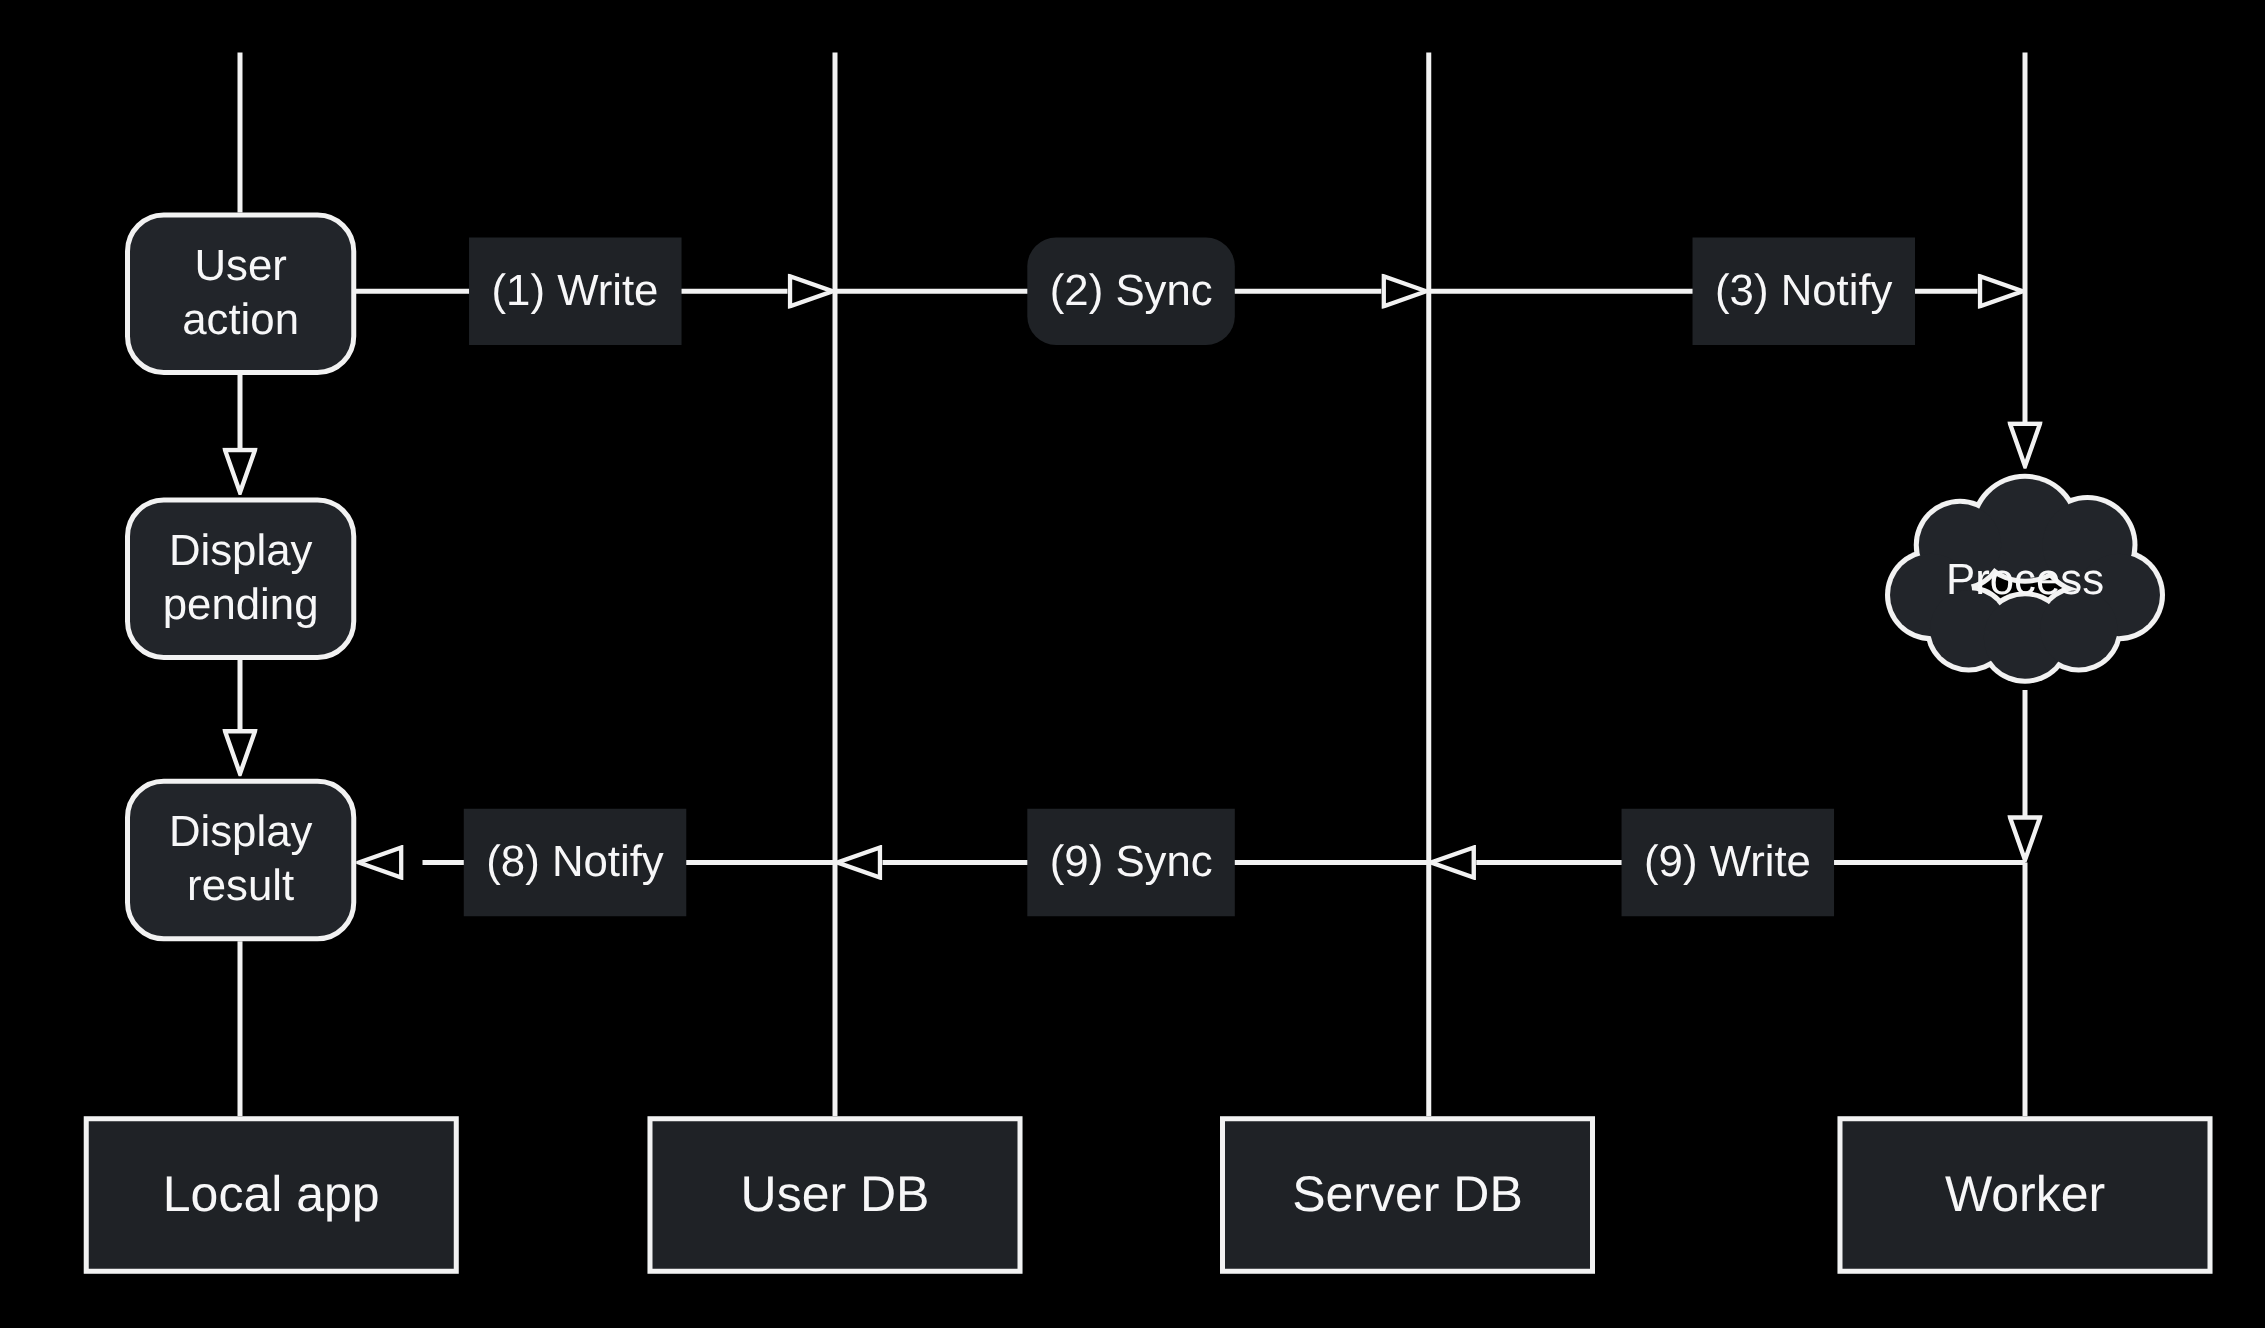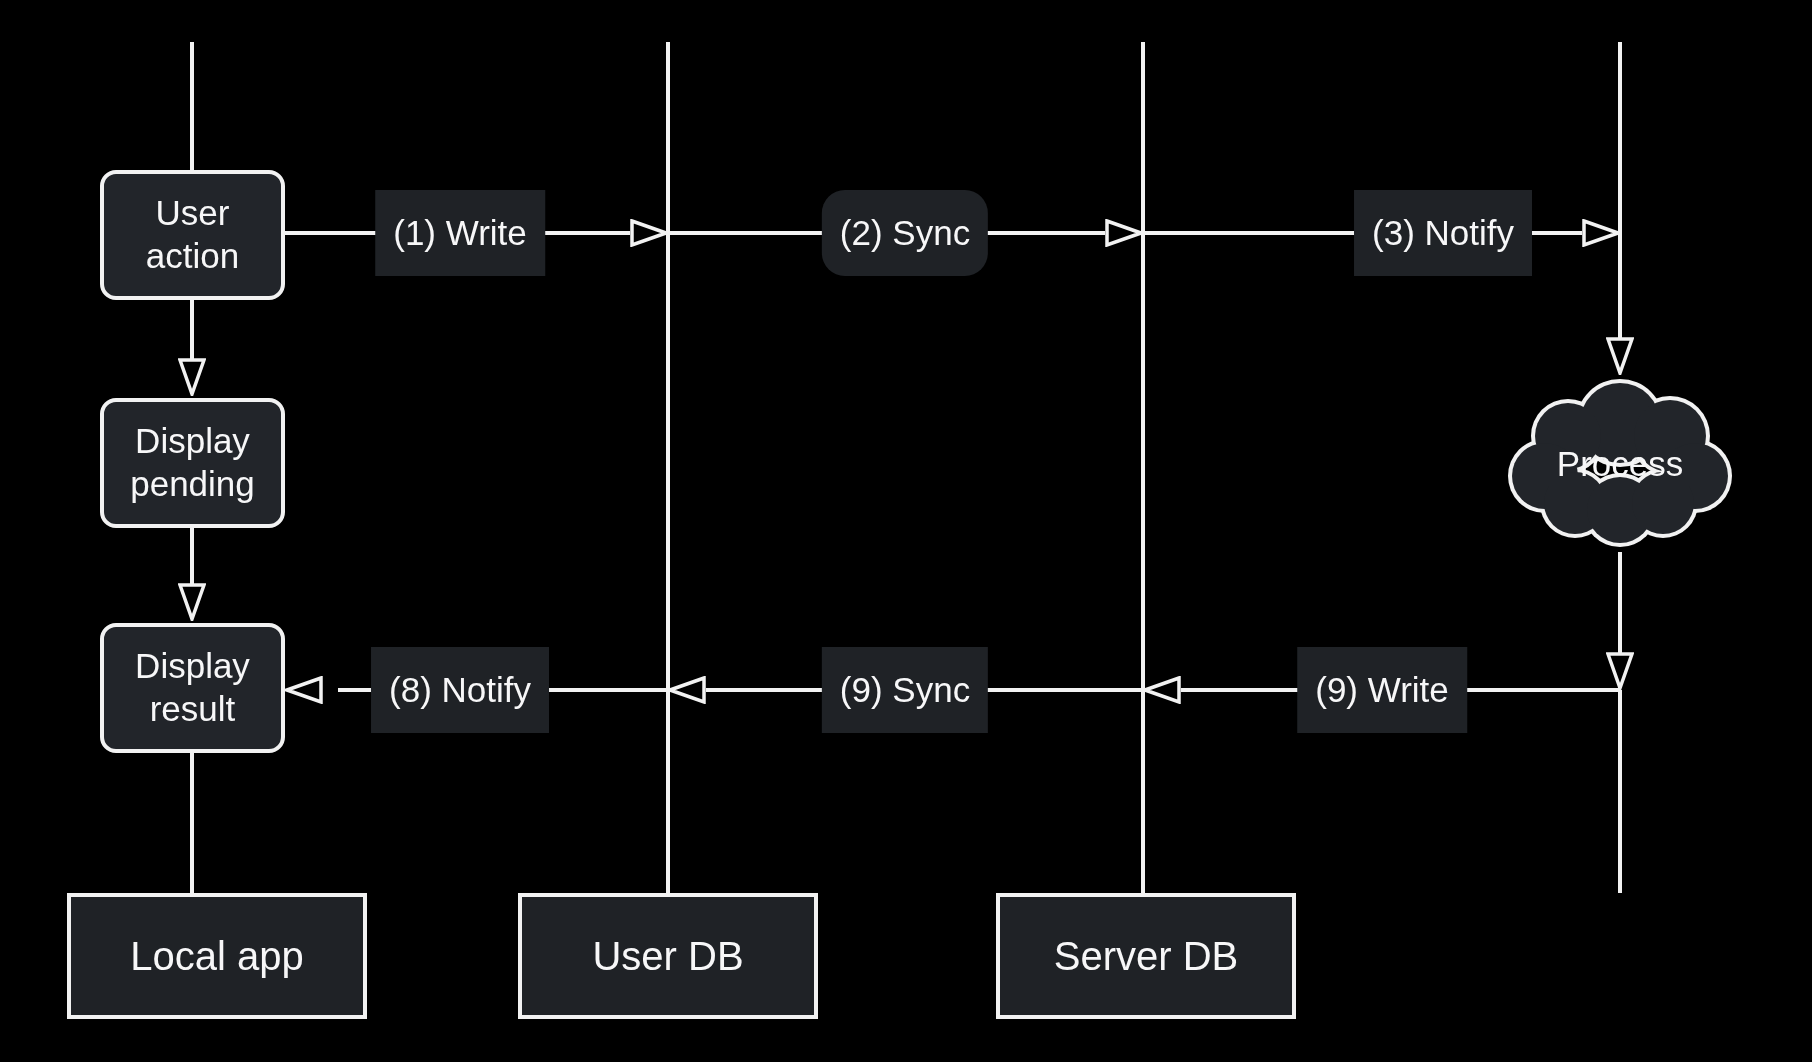--- a/index.html
+++ b/index.html
@@ -6,21 +6,21 @@
   .stage {
     position:relative; width:1812px; height:1062px; background:#000000;
     font-family:"Liberation Sans", sans-serif; color:#f7f7f8; overflow:hidden;
   }
   .vline, .hline { position:absolute; background:#f2f2f2; }
   .vline { width:4px; }
   .hline { height:4px; }
   .arrow { position:absolute; display:block; }
   .node {
     position:absolute; width:185px; height:130px; box-sizing:border-box;
-    background:#22252a; border:4px solid #f2f2f2; border-radius:16px;
+    background:#22252a; border:4px solid #f2f2f2; border-radius:31px;
     display:flex; align-items:center; justify-content:center;
     text-align:center; font-size:35px; line-height:1.22;
   }
   .node span { white-space:pre-line; }
   .edge-label {
     position:absolute; transform:translate(-50%,-50%);
     background:#1f2226; padding:23px 18px; font-size:35px; white-space:nowrap;
   }
   .lane-box {
     position:absolute; width:300px; height:126px; top:893px; box-sizing:border-box;
@@ -134,17 +134,20 @@
   <div class="edge-label" style="left:1382px; top:690px;">(9) Write</div>
   <div class="edge-label" style="left:905px; top:690px;">(9) Sync</div>
   <div class="edge-label" style="left:460px; top:690px;">(8) Notify</div>
 
   <div class="lane-box" style="left:43px;margin-left:24px;">
     <span>Local app</span>
   </div>
   <div class="lane-box" style="left:518px;">
     <span>User DB</span>
   </div>
-  <div class="lane-box" style="left:996px;">
+  <div class="lane-box" style="left:976px;">
     <span>Server DB</span>
+  </div>
+  <div class="lane-box" style="left:1470px;">
+    <span>Worker</span>
   </div>
 
 </div>
 
 </body></html>

